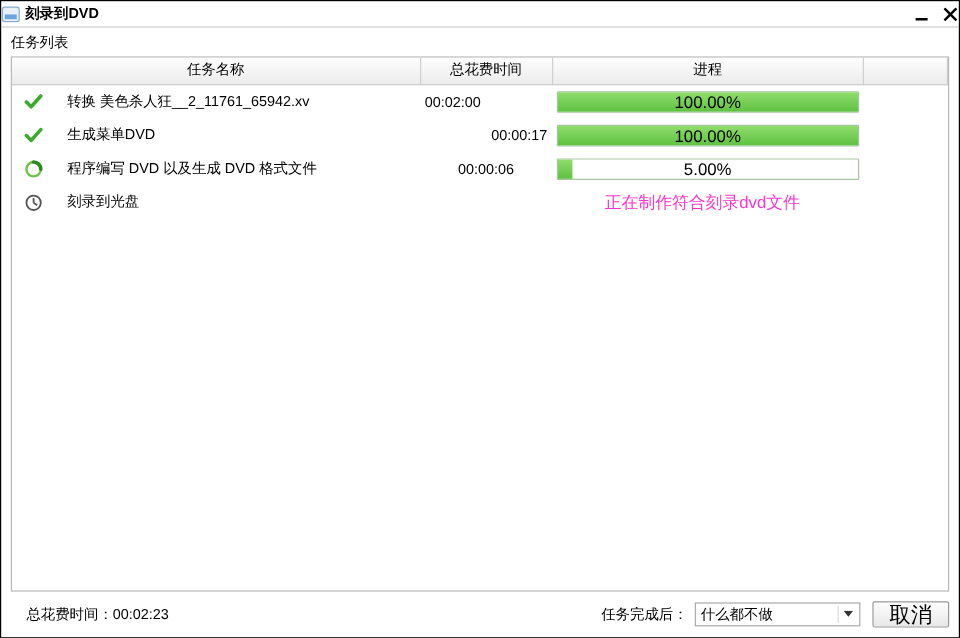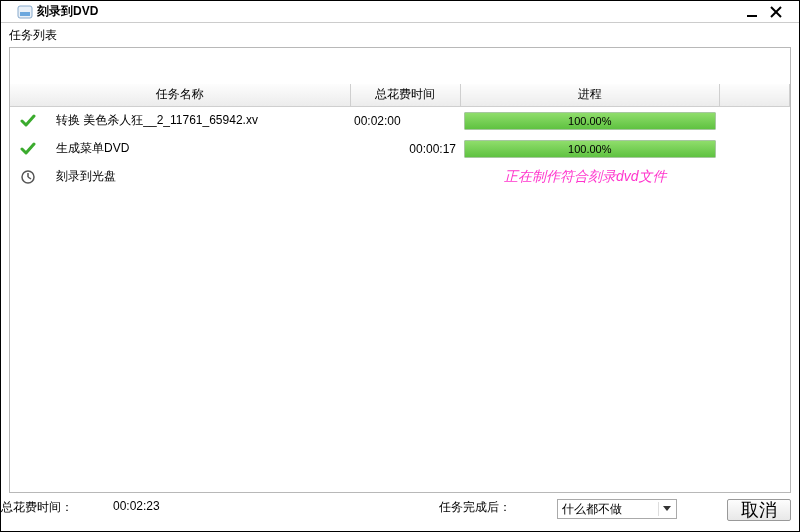--- a/index.html
+++ b/index.html
@@ -12,21 +12,21 @@
     width: 800px;
     height: 532px;
     border: 1px solid #000;
     position: relative;
     overflow: hidden;
   }
   .titlebar {
     height: 22px;
     display: flex;
     align-items: center;
-    padding: 0 16px;
+    padding: 0 0;
     border-bottom: 1px solid #ccc;
   }
   .titlebar .icon {
     width: 16px; height: 14px;
     margin-right: 4px;
     display: flex; align-items: center; justify-content: center;
   }
   .titlebar .title { font-weight: bold; font-size: 12px; flex: 1; }
   .titlebar .win-btns { display: flex; gap: 10px; align-items: center; }
   .win-btn { width: 14px; height: 14px; display:flex; align-items:center; justify-content:center; cursor:pointer; font-family: Arial; }
@@ -42,21 +42,20 @@
     right: 8px;
     bottom: 38px;
     border: 1px solid #b8b8b8;
     background: #fff;
     overflow: hidden;
   }
   table.task-table {
     width: 100%;
     border-collapse: collapse;
     table-layout: fixed;
-    margin-top: 36px;
   }
   table.task-table th {
     background: linear-gradient(#fdfdfd,#ececec);
     border-right: 1px solid #cfcfcf;
     border-bottom: 1px solid #cfcfcf;
     font-weight: normal;
     font-size: 12px;
     height: 22px;
     padding: 0;
     text-align: center;
@@ -86,43 +85,42 @@
     border-radius: 1px;
   }
   .progress-bar {
     height: 100%;
     background: linear-gradient(#8fdd6b, #5fc241);
   }
   .progress-label {
     position: absolute;
     top: 0; left: 0; right:0; bottom:0;
     display:flex; align-items:center; justify-content:center;
-    font-size: 11px;
+    font-size: 14px;
     color: #000;
   }
   .status-msg {
     color: #ff33cc;
     font-size: 14px;
     padding-left: 40px;
-    font-style: italic;
   }
   .footer {
     position: absolute;
-    left: 0; right: 8px; bottom: 6px;
+    left: 21px; right: 8px; bottom: 6px;
     height: 26px;
     display: flex;
-    font-size: 12px;
-    gap: 40px;
+    align-items: center;
+    font-size: 12px;
   }
   .footer .spacer { flex: 1; }
   .footer label { margin-right: 6px; }
   .select {
     border: 1px solid #aaa;
     height: 20px;
-    width: 120px;
+    width: 138px;
     display: flex;
     align-items: center;
     padding: 0 4px;
     background: #fff;
     position: relative;
     margin-right: 10px;
   }
   .select .arrow {
     position: absolute; right:2px; top:2px; bottom:2px; width:16px;
     display:flex; align-items:center; justify-content:center;
@@ -225,20 +223,41 @@
               <div class="progress-label">100.00%</div>
             </div>
           </td>
           <td class="col-last"></td>
         </tr>
         <tr>
           <td class="col-name">
             <div class="row-name">
               <span class="icon16">
                 <svg width="16" height="16" viewBox="0 0 16 16">
+                  <circle cx="8" cy="8" r="6" fill="none" stroke="#6cc24a" stroke-width="2"></circle>
+                  <path d="M8 2 A6 6 0 0 1 14 8" stroke="#2a8a1a" stroke-width="3" fill="none" stroke-linecap="round"></path>
+                </svg>
+              </span>
+              <span>程序编写 DVD 以及生成 DVD 格式文件</span>
+            </div>
+          </td>
+          <td class="col-time" style="text-align: center;">00:00:06</td>
+          <td class="col-prog">
+            <div class="progress-wrap">
+              <div class="progress-bar" style="width: 5%;"></div>
+              <div class="progress-label">5.00%</div>
+            </div>
+          </td>
+          <td class="col-last"></td>
+        </tr>
+        <tr>
+          <td class="col-name">
+            <div class="row-name">
+              <span class="icon16">
+                <svg width="16" height="16" viewBox="0 0 16 16">
                   <circle cx="8" cy="8" r="6" fill="none" stroke="#555" stroke-width="1.5"></circle>
                   <line x1="8" y1="8" x2="8" y2="4" stroke="#555" stroke-width="1.5"></line>
                   <line x1="8" y1="8" x2="11" y2="10" stroke="#555" stroke-width="1.5"></line>
                 </svg>
               </span>
               <span>刻录到光盘</span>
             </div>
           </td>
           <td class="col-time" style="text-align: center;"></td>
           <td class="col-prog">

